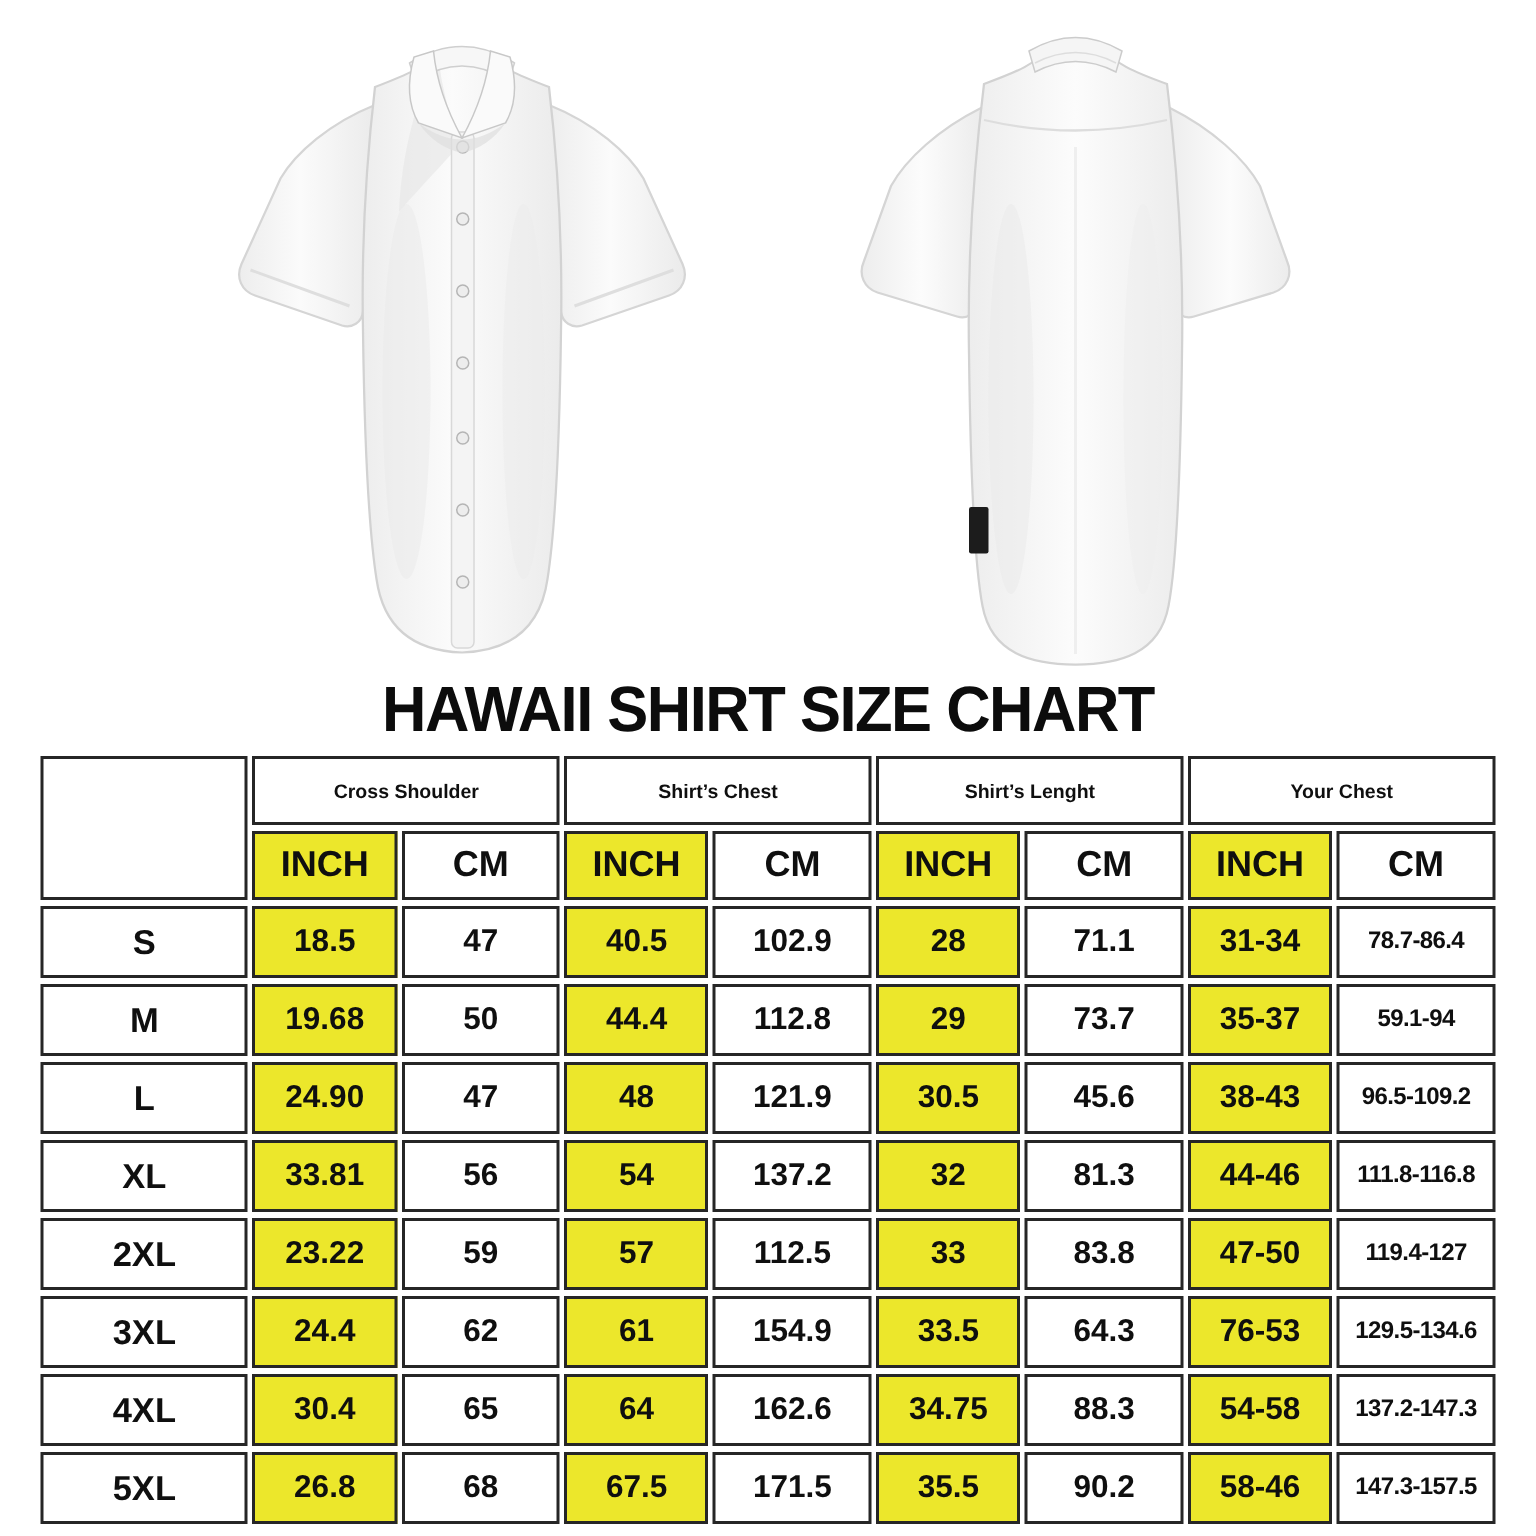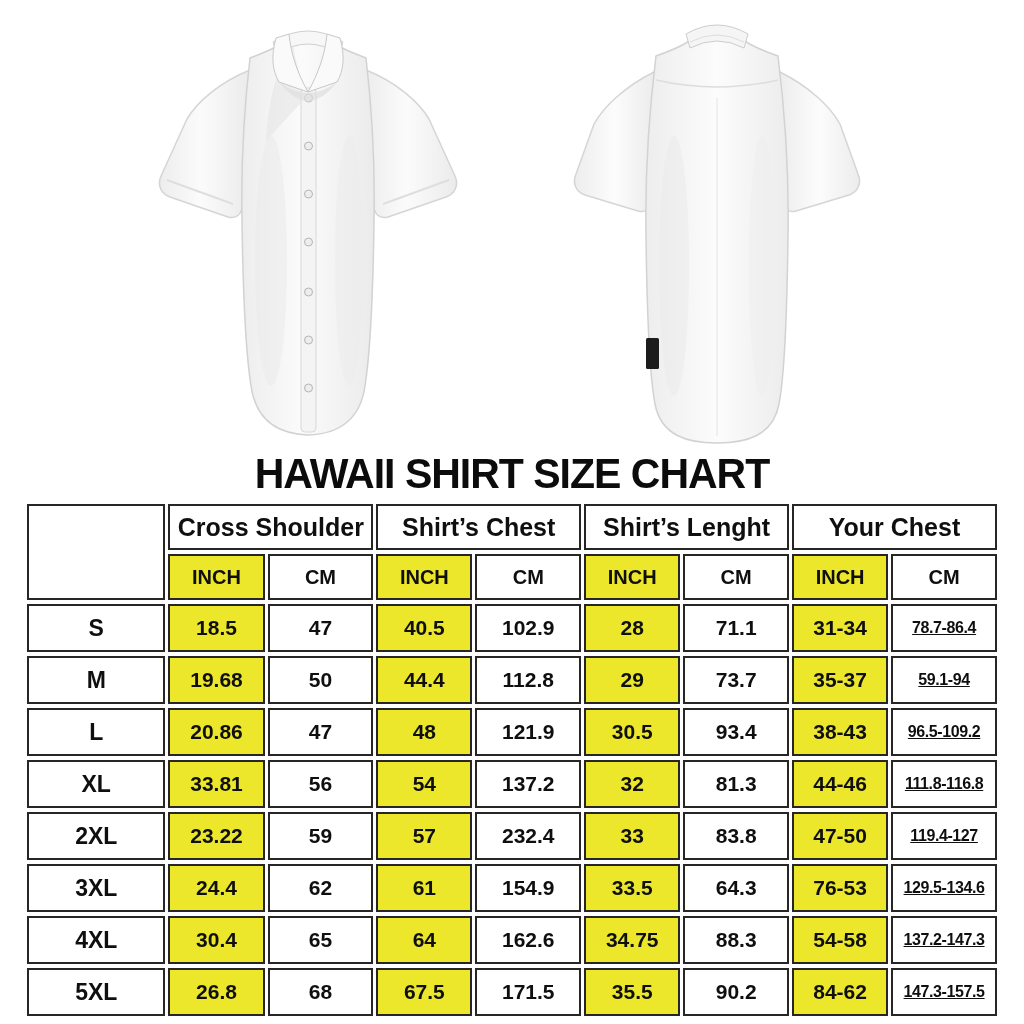--- a/index.html
+++ b/index.html
@@ -24,27 +24,27 @@
   table.chart{
     width:976px;margin:0 auto;table-layout:fixed;
     border-collapse:separate;border-spacing:3px 4px;
   }
   table.chart th,table.chart td{
     border:2px solid var(--border,#262626);
     text-align:center;vertical-align:middle;
     font-weight:bold;background:#ffffff;overflow:hidden;
     padding:0 1px;
   }
-  thead th.group{font-size:25px;height:42px;}
-  thead th.unit{font-size:20px;height:42px;}
+  thead th.group{font-size:13px;height:42px;}
+  thead th.unit{font-size:24px;height:42px;}
   thead th.corner{background:#ffffff;}
   tbody td{font-size:21px;height:44px;}
   tbody td.size-cell{font-size:23px;}
   .hl{background:var(--hl,#ece72b) !important;}
-  td.cm-small{font-size:16px;letter-spacing:-0.4px;text-decoration:underline;}
+  td.cm-small{font-size:16px;letter-spacing:-0.4px;}
   col.c-size{width:14.4%;}
   col.c-inch{width:10.0%;}
   col.c-cm{width:11.0%;}
 </style>
 </head>
 <body>
 
 <div class="hero">
 
   <svg width="365" height="440" viewBox="0 0 365 440" role="img">
@@ -161,46 +161,46 @@
         <td class="">50</td>
         <td class="hl">44.4</td>
         <td class="">112.8</td>
         <td class="hl">29</td>
         <td class="">73.7</td>
         <td class="hl">35-37</td>
         <td class="cm-small">59.1-94</td>
       </tr>
       <tr>
         <td class="size-cell">L</td>
-        <td class="hl">20.86</td>
+        <td class="hl">24.90</td>
         <td class="">47</td>
         <td class="hl">48</td>
         <td class="">121.9</td>
         <td class="hl">30.5</td>
-        <td class="">93.4</td>
+        <td class="">45.6</td>
         <td class="hl">38-43</td>
         <td class="cm-small">96.5-109.2</td>
       </tr>
       <tr>
         <td class="size-cell">XL</td>
         <td class="hl">33.81</td>
         <td class="">56</td>
         <td class="hl">54</td>
         <td class="">137.2</td>
         <td class="hl">32</td>
         <td class="">81.3</td>
         <td class="hl">44-46</td>
         <td class="cm-small">111.8-116.8</td>
       </tr>
       <tr>
         <td class="size-cell">2XL</td>
         <td class="hl">23.22</td>
         <td class="">59</td>
         <td class="hl">57</td>
-        <td class="">232.4</td>
+        <td class="">112.5</td>
         <td class="hl">33</td>
         <td class="">83.8</td>
         <td class="hl">47-50</td>
         <td class="cm-small">119.4-127</td>
       </tr>
       <tr>
         <td class="size-cell">3XL</td>
         <td class="hl">24.4</td>
         <td class="">62</td>
         <td class="hl">61</td>
@@ -222,17 +222,17 @@
         <td class="cm-small">137.2-147.3</td>
       </tr>
       <tr>
         <td class="size-cell">5XL</td>
         <td class="hl">26.8</td>
         <td class="">68</td>
         <td class="hl">67.5</td>
         <td class="">171.5</td>
         <td class="hl">35.5</td>
         <td class="">90.2</td>
-        <td class="hl">84-62</td>
+        <td class="hl">58-46</td>
         <td class="cm-small">147.3-157.5</td>
       </tr>
     </tbody>
 </table>
 
 </body></html>

